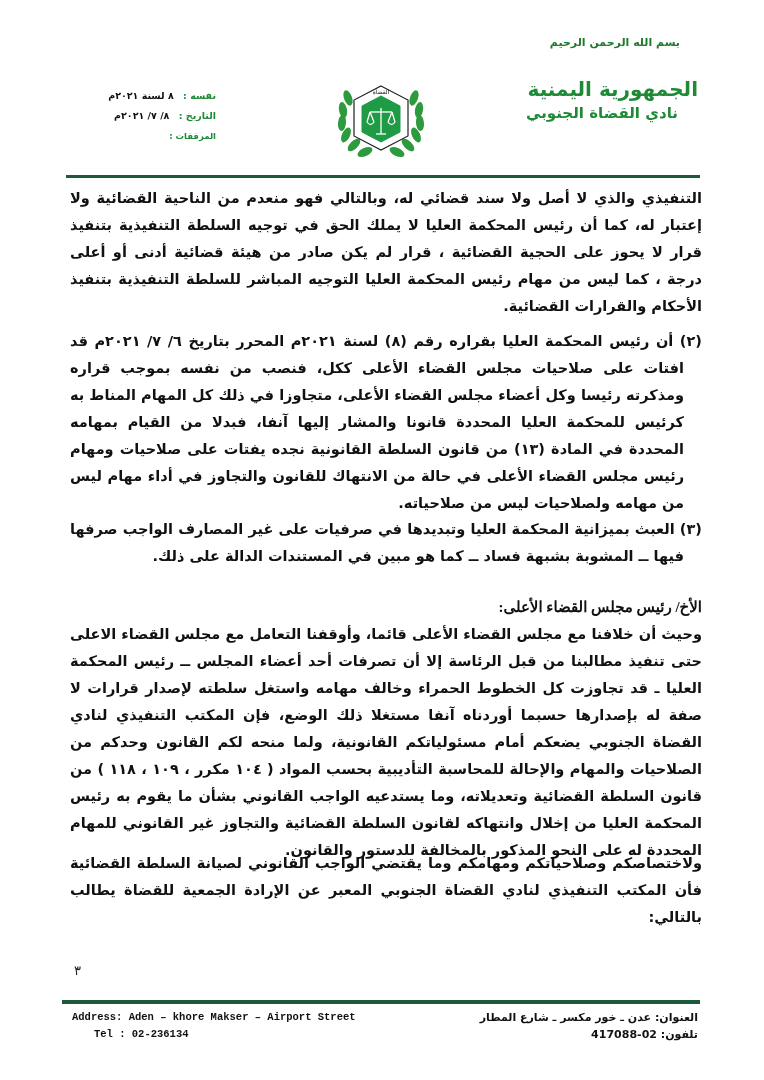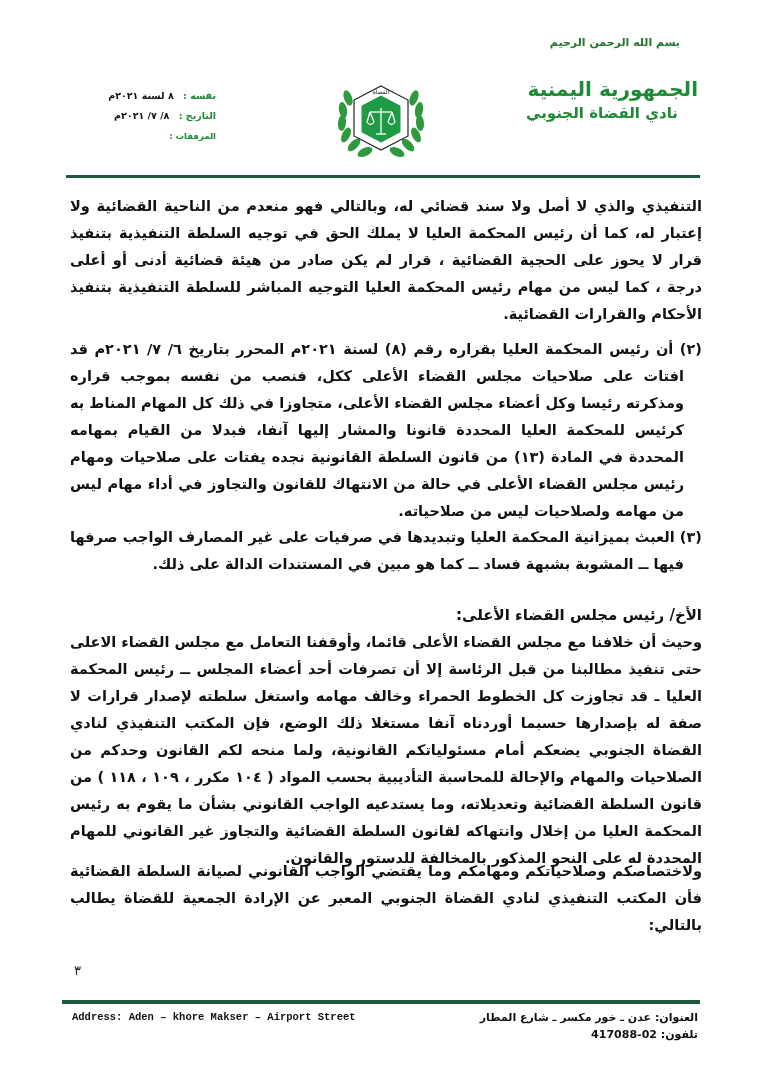--- a/index.html
+++ b/index.html
@@ -33,21 +33,21 @@
     .header-left .row.small { font-size: 8.5px; }
 
     .rule {
       position: absolute; left: 66px; width: 634px; height: 3px; background: #1d5a3c;
     }
     .rule.top { top: 175px; }
     .rule.bottom { top: 1000px; left: 62px; width: 638px; height: 4px; }
 
     .body-text {
       position: absolute; left: 70px; width: 632px; direction: rtl; text-align: justify;
-      font-size: 14.5px; line-height: 27px; color: #111; font-weight: bold; margin-top: 8px;
+      font-size: 14.5px; line-height: 27px; color: #111; font-weight: bold;
     }
     .body-text p { text-align-last: right; }
     .indent { padding-right: 18px; }
     .b { font-weight: 900; }
 
     .page-num {
       position: absolute; top: 963px; left: 74px; font-size: 13px; color: #222;
     }
 
     .footer-left {
@@ -129,36 +129,37 @@
 
 <div class="body-text" style="top:328px;">
   <p class="indent" style="text-indent:-18px;">(٢) أن رئيس المحكمة العليا بقراره رقم (٨) لسنة ٢٠٢١م المحرر بتاريخ ٦/ ٧/ ٢٠٢١م قد افتات على صلاحيات مجلس القضاء الأعلى ككل، فنصب من نفسه بموجب قراره ومذكرته رئيسا وكل أعضاء مجلس القضاء الأعلى، متجاوزا في ذلك كل المهام المناط به كرئيس للمحكمة العليا المحددة قانونا والمشار إليها آنفا، فبدلا من القيام بمهامه المحددة في المادة (١٣) من قانون السلطة القانونية نجده يفتات على صلاحيات ومهام رئيس مجلس القضاء الأعلى في حالة من الانتهاك للقانون والتجاوز في أداء مهام ليس من مهامه ولصلاحيات ليس من صلاحياته.</p>
 </div>
 
 <div class="body-text" style="top:516px;">
   <p class="indent" style="text-indent:-18px;">(٣) العبث بميزانية المحكمة العليا وتبديدها في صرفيات على غير المصارف الواجب صرفها فيها ــ المشوبة بشبهة فساد ــ كما هو مبين في المستندات الدالة على ذلك.</p>
 </div>
 
 <div class="body-text" style="top:594px;">
-  <p class="b" style="font-size:15px;">الأخ/ رئيس مجلس القضاء الأعلى:</p>
+  <p class="b" style="font-size:15px;font-family:Liberation Serif, serif;">الأخ/ رئيس مجلس القضاء الأعلى:</p>
   <p>
     <span>وحيث أن خلافنا مع مجلس القضاء الأعلى قائما، وأوقفنا التعامل مع مجلس القضاء الاعلى حتى تنفيذ مطالبنا من قبل الرئاسة إلا أن تصرفات أحد أعضاء المجلس ــ رئيس المحكمة العليا ـ قد تجاوزت كل الخطوط الحمراء وخالف مهامه واستغل سلطته لإصدار قرارات لا صفة له بإصدارها حسبما أوردناه آنفا مستغلا ذلك الوضع،</span>
     <span class="b">فإن المكتب التنفيذي لنادي القضاة الجنوبي</span>
     <span>يضعكم أمام مسئولياتكم القانونية، ولما منحه لكم القانون وحدكم من الصلاحيات والمهام والإحالة للمحاسبة التأديبية بحسب المواد ( ١٠٤ مكرر ، ١٠٩ ، ١١٨ ) من قانون السلطة القضائية وتعديلاته، وما يستدعيه الواجب القانوني بشأن ما يقوم به رئيس المحكمة العليا من إخلال وانتهاكه لقانون السلطة القضائية والتجاوز غير القانوني للمهام المحددة له على النحو المذكور بالمخالفة للدستور والقانون.</span>
   </p>
 </div>
 
 <div class="body-text" style="top:850px;">
   <p>ولاختصاصكم وصلاحياتكم ومهامكم وما يقتضي الواجب القانوني لصيانة السلطة القضائية فأن المكتب التنفيذي لنادي القضاة الجنوبي المعبر عن الإرادة الجمعية للقضاة يطالب بالتالي:</p>
 </div>
 
 <div class="page-num">٣</div>
 
 <div class="rule bottom"></div>
 
 <div class="footer-left">
   <div>Address: Aden – khore Makser – Airport Street</div>
+  <div class="tel">Tel : 02-236134</div>
 </div>
 
 <div class="footer-right">
   <div>العنوان: عدن ـ خور مكسر ـ شارع المطار</div>
   <div>تلفون: 02-417088</div>
 </div>
 
 </body></html>

